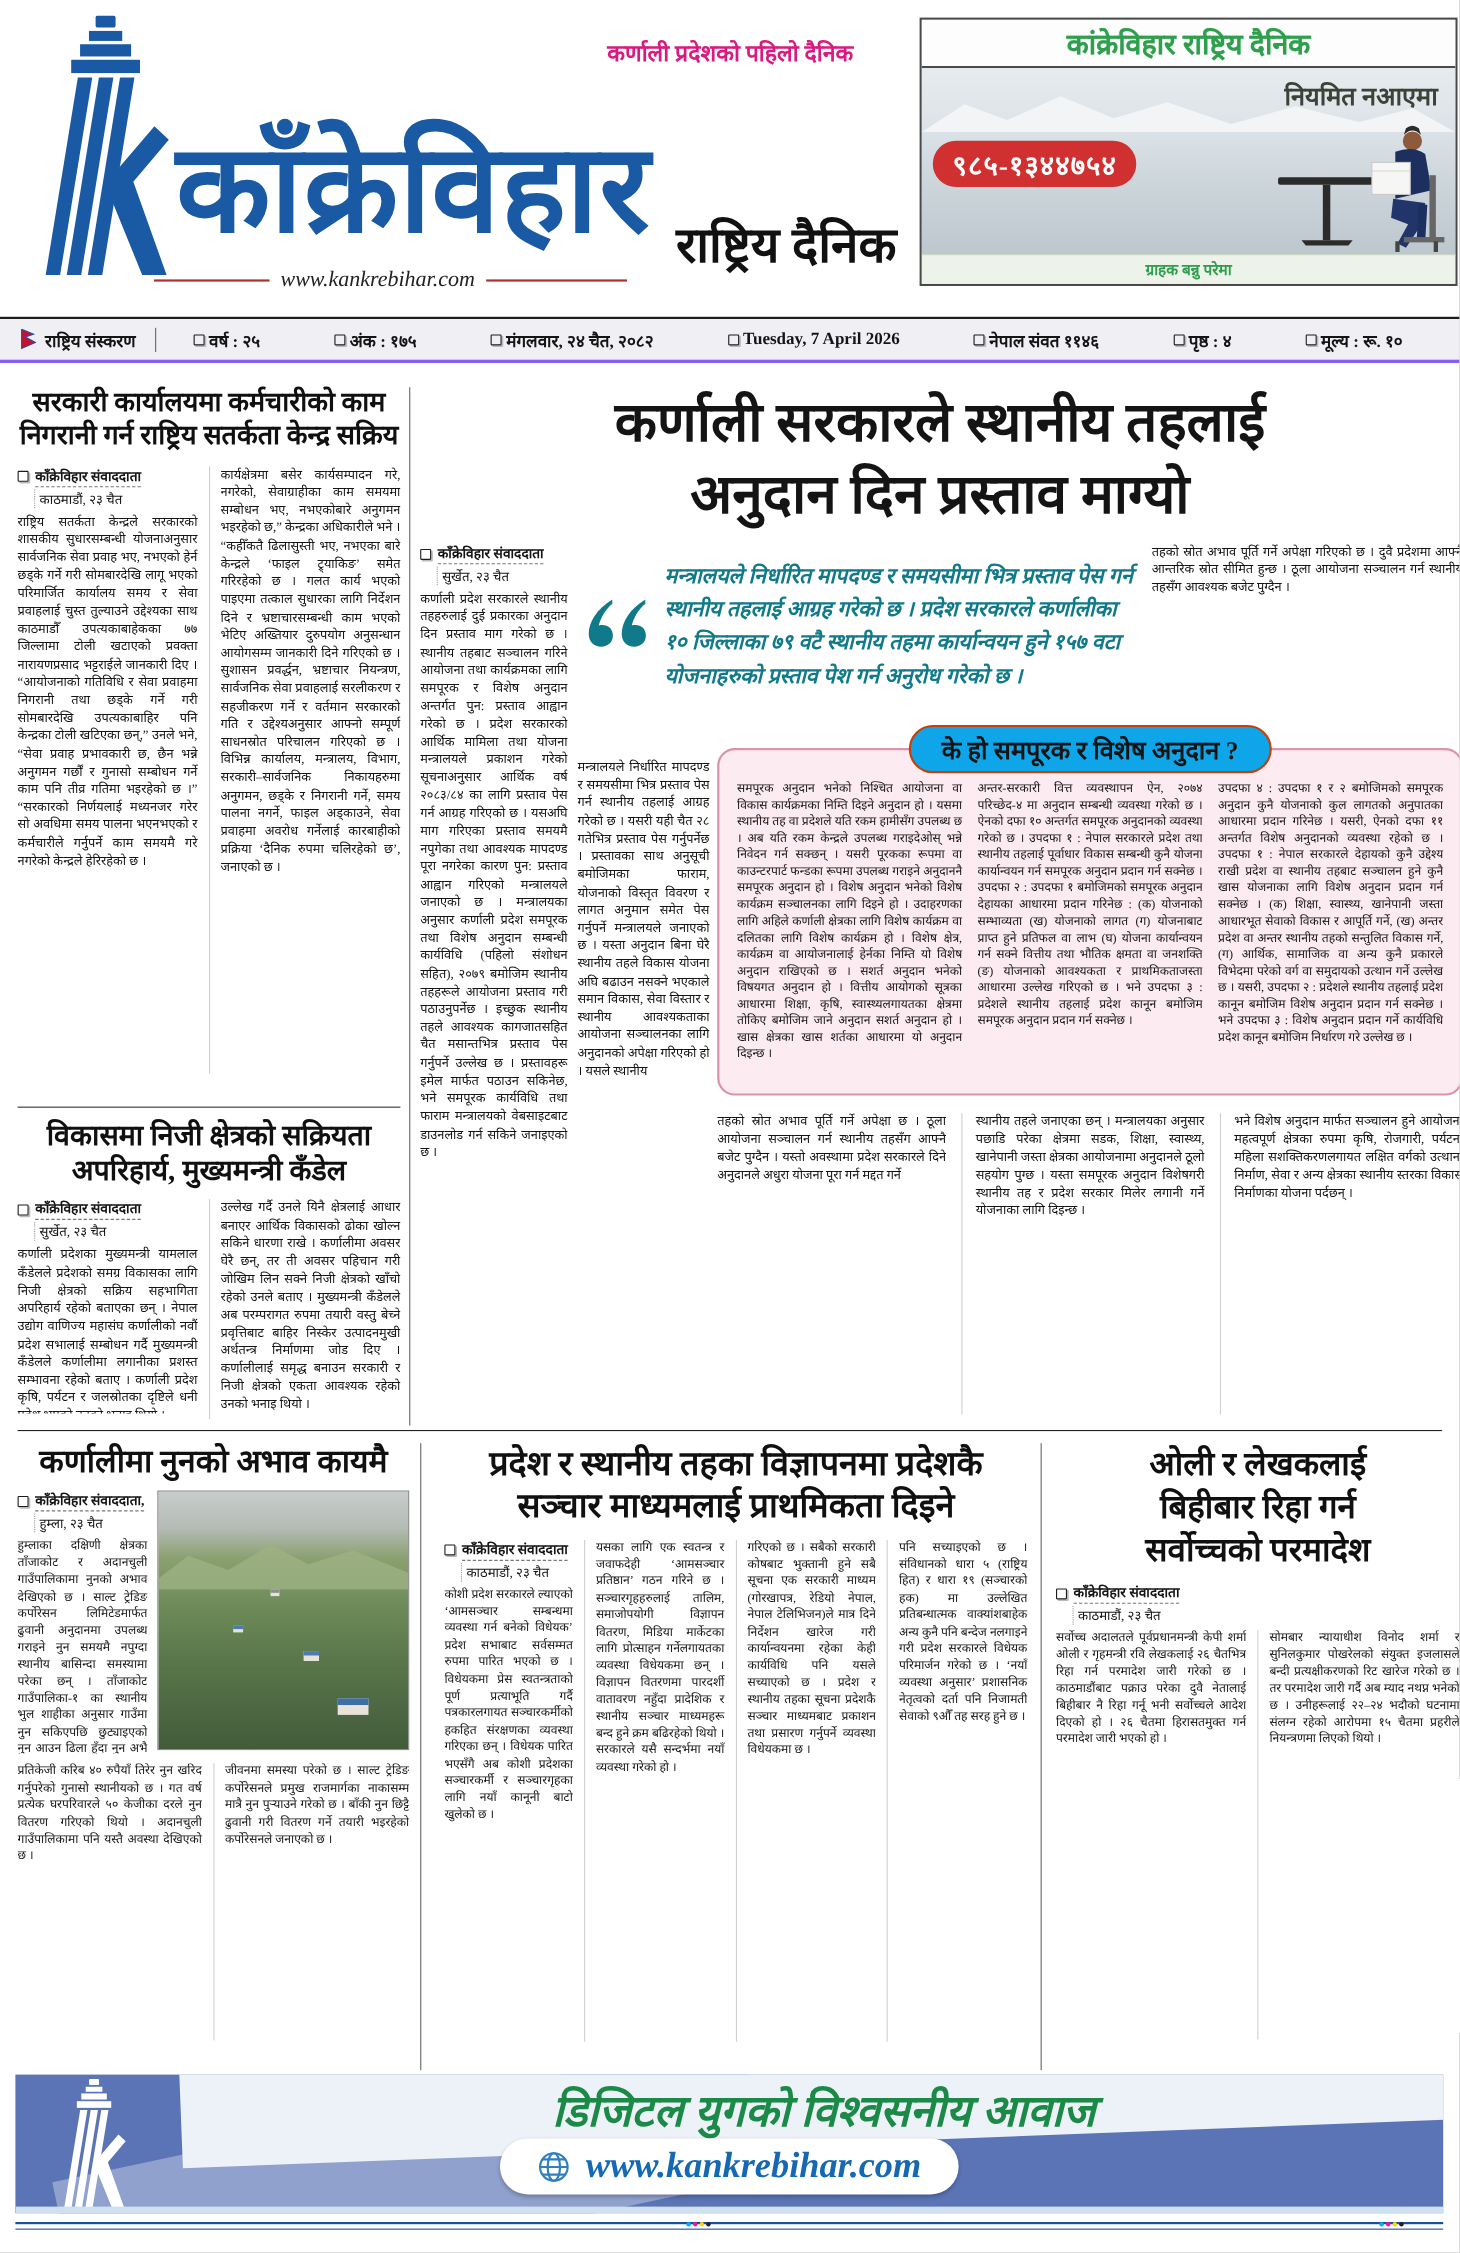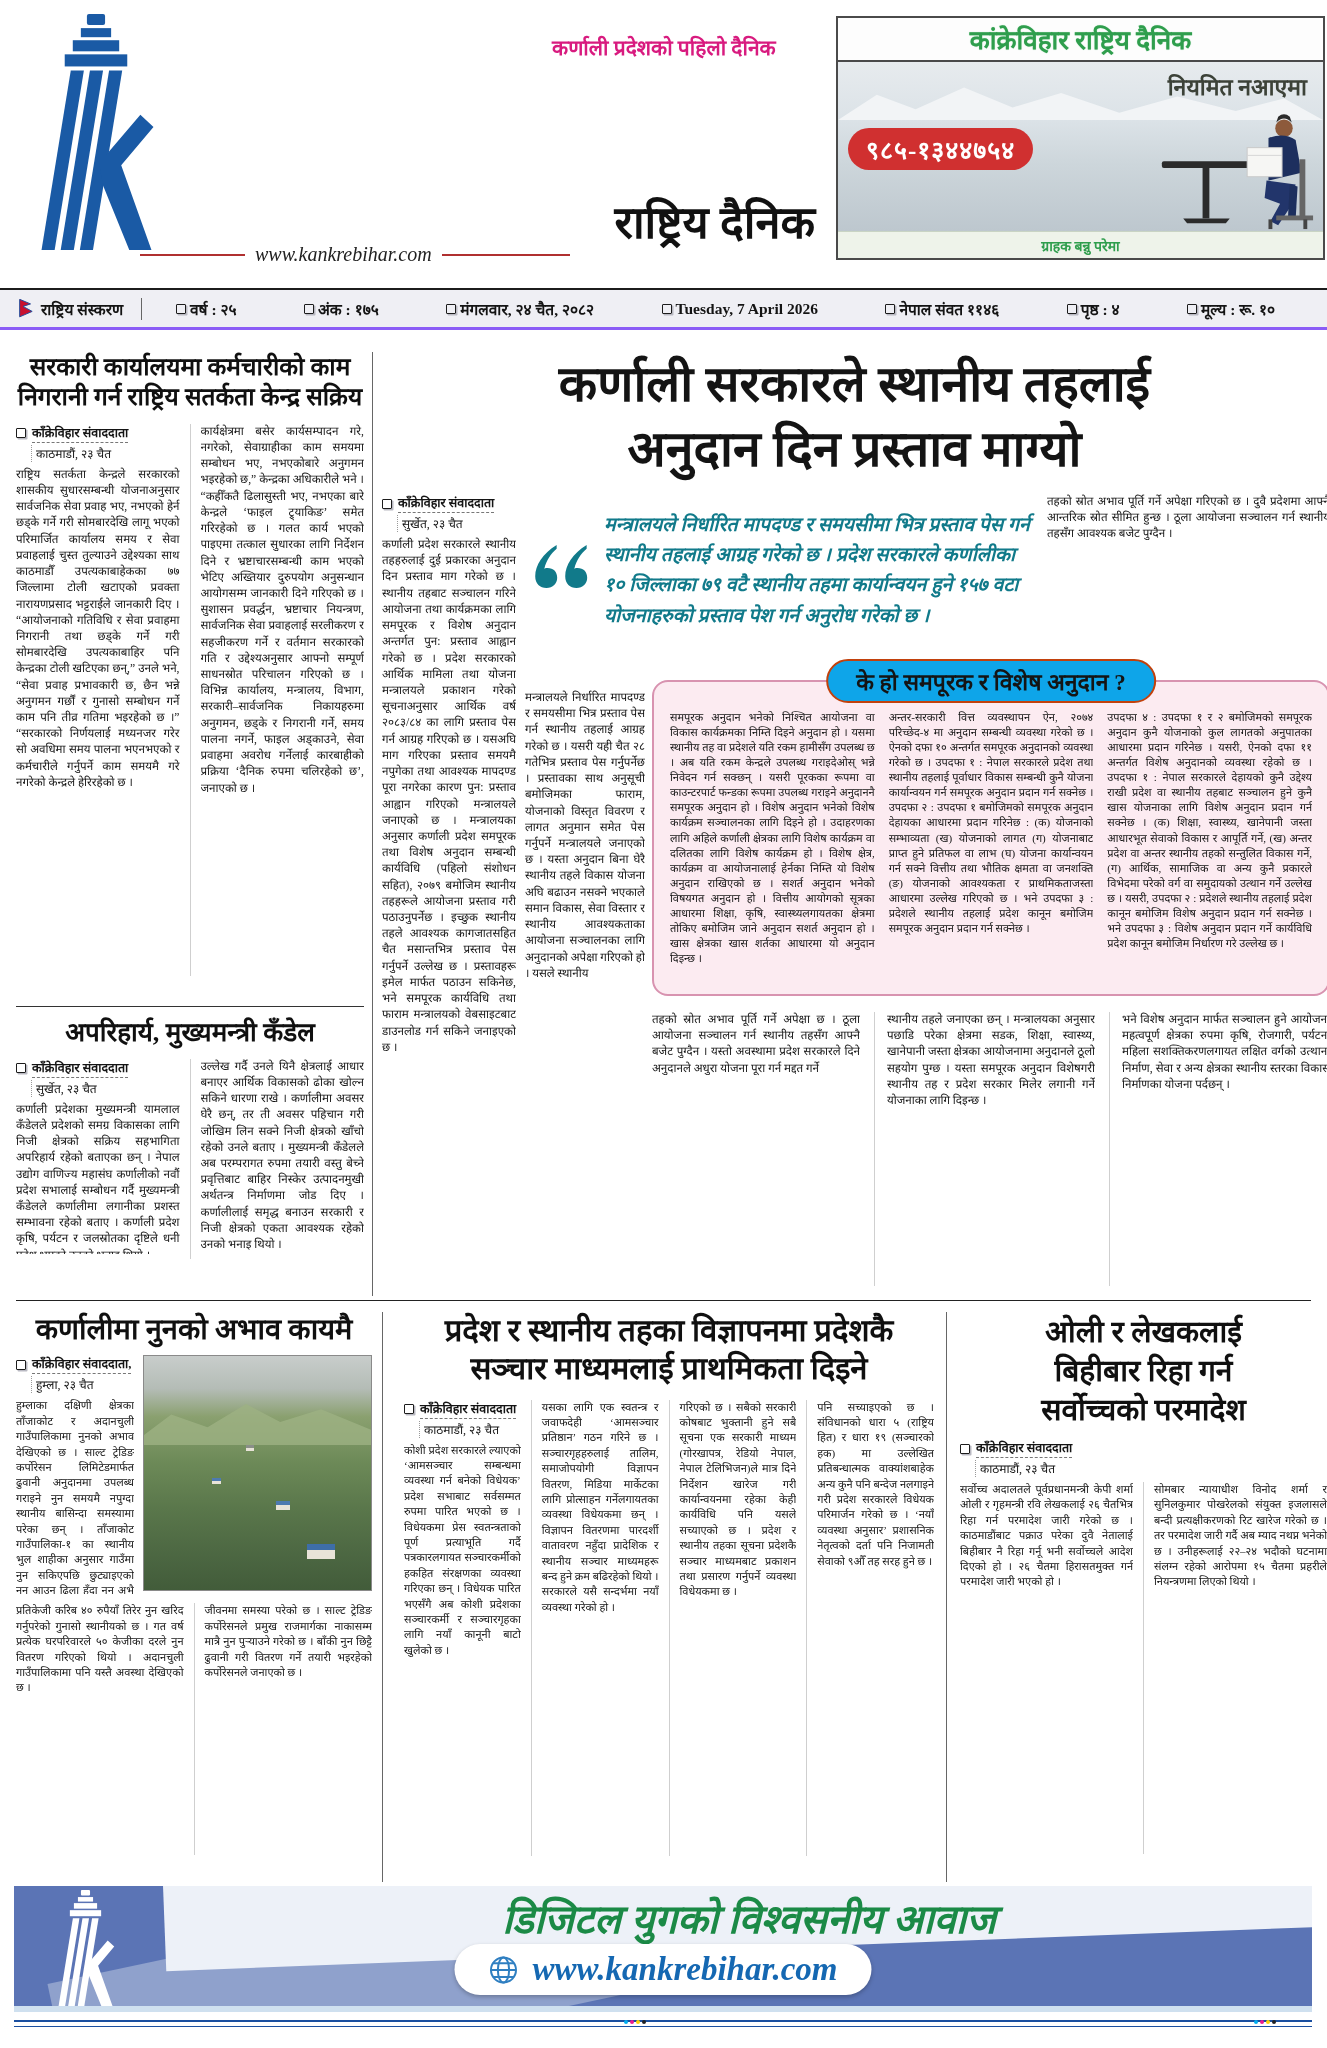--- a/index.html
+++ b/index.html
@@ -156,20 +156,21 @@
           <rect x="36" y="26" width="46" height="11"></rect>
           <rect x="28" y="40" width="62" height="12"></rect>
           <path d="M34 56 L47 56 L18 234 L5 234 Z"></path>
           <path d="M53 56 L66 56 L37 234 L24 234 Z"></path>
           <path d="M72 56 L85 56 L56 234 L43 234 Z"></path>
           <path d="M62 148 L103 100 L116 112 L84 150 L114 234 L92 234 L66 170 Z"></path>
         </g>
       </svg>
     </div>
     <div class="mast-tagline">कर्णाली प्रदेशको पहिलो दैनिक</div>
+    <div class="mast-title">काँक्रेविहार</div>
     <div class="web-row">
       <span class="red-line l"></span>
       <span>www.kankrebihar.com</span>
       <span class="red-line r"></span>
     </div>
     <div class="mast-sub">राष्ट्रिय दैनिक</div>
 
     <div class="ad-box">
       <div class="ad-title">कांक्रेविहार राष्ट्रिय दैनिक</div>
       <div class="ad-body">
@@ -251,20 +252,21 @@
         <div class="bodytext" style="height:476px">राष्ट्रिय सतर्कता केन्द्रले सरकारको शासकीय सुधारसम्बन्धी योजनाअनुसार सार्वजनिक सेवा प्रवाह भए, नभएको हेर्न छड्के गर्ने गरी सोमबारदेखि लागू भएको परिमार्जित कार्यालय समय र सेवा प्रवाहलाई चुस्त तुल्याउने उद्देश्यका साथ काठमाडौँ उपत्यकाबाहेकका ७७ जिल्लामा टोली खटाएको प्रवक्ता नारायणप्रसाद भट्टराईले जानकारी दिए । “आयोजनाको गतिविधि र सेवा प्रवाहमा निगरानी तथा छड्के गर्ने गरी सोमबारदेखि उपत्यकाबाहिर पनि केन्द्रका टोली खटिएका छन्,” उनले भने, “सेवा प्रवाह प्रभावकारी छ, छैन भन्ने अनुगमन गर्छौं र गुनासो सम्बोधन गर्ने काम पनि तीव्र गतिमा भइरहेको छ ।” “सरकारको निर्णयलाई मध्यनजर गरेर सो अवधिमा समय पालना भएनभएको र कर्मचारीले गर्नुपर्ने काम समयमै गरे नगरेको केन्द्रले हेरिरहेको छ ।</div>
       </div>
       <div class="col">
         <div class="bodytext" style="height:552px">कार्यक्षेत्रमा बसेर कार्यसम्पादन गरे, नगरेको, सेवाग्राहीका काम समयमा सम्बोधन भए, नभएकोबारे अनुगमन भइरहेको छ,” केन्द्रका अधिकारीले भने । “कहीँकतै ढिलासुस्ती भए, नभएका बारे केन्द्रले ‘फाइल ट्र्याकिङ’ समेत गरिरहेको छ । गलत कार्य भएको पाइएमा तत्काल सुधारका लागि निर्देशन दिने र भ्रष्टाचारसम्बन्धी काम भएको भेटिए अख्तियार दुरुपयोग अनुसन्धान आयोगसम्म जानकारी दिने गरिएको छ । सुशासन प्रवर्द्धन, भ्रष्टाचार नियन्त्रण, सार्वजनिक सेवा प्रवाहलाई सरलीकरण र सहजीकरण गर्ने र वर्तमान सरकारको गति र उद्देश्यअनुसार आफ्नो सम्पूर्ण साधनस्रोत परिचालन गरिएको छ । विभिन्न कार्यालय, मन्त्रालय, विभाग, सरकारी–सार्वजनिक निकायहरुमा अनुगमन, छड्के र निगरानी गर्ने, समय पालना नगर्ने, फाइल अड्काउने, सेवा प्रवाहमा अवरोध गर्नेलाई कारबाहीको प्रक्रिया ‘दैनिक रुपमा चलिरहेको छ’, जनाएको छ ।</div>
       </div>
     </div>
   </div>
 
   <div class="a-private">
     <div class="headline">
+      <span class="hl-line">विकासमा निजी क्षेत्रको सक्रियता</span>
       <span class="hl-line">अपरिहार्य, मुख्यमन्त्री कँडेल</span>
     </div>
     <div class="cols">
       <div class="col">
         <div class="byline-row">
           <i class="sq"></i>
           <span class="byline-name">काँक्रेविहार संवाददाता</span>
         </div>
         <div class="dateline">सुर्खेत, २३ चैत</div>
         <div class="bodytext" style="height:152px">कर्णाली प्रदेशका मुख्यमन्त्री यामलाल कँडेलले प्रदेशको समग्र विकासका लागि निजी क्षेत्रको सक्रिय सहभागिता अपरिहार्य रहेको बताएका छन् । नेपाल उद्योग वाणिज्य महासंघ कर्णालीको नवौं प्रदेश सभालाई सम्बोधन गर्दै मुख्यमन्त्री कँडेलले कर्णालीमा लगानीका प्रशस्त सम्भावना रहेको बताए । कर्णाली प्रदेश कृषि, पर्यटन र जलस्रोतका दृष्टिले धनी प्रदेश भएको उनको भनाइ थियो ।</div>

